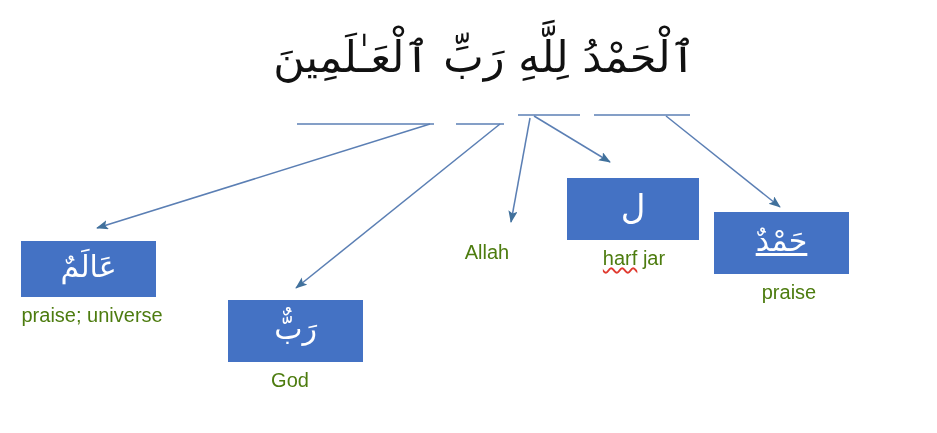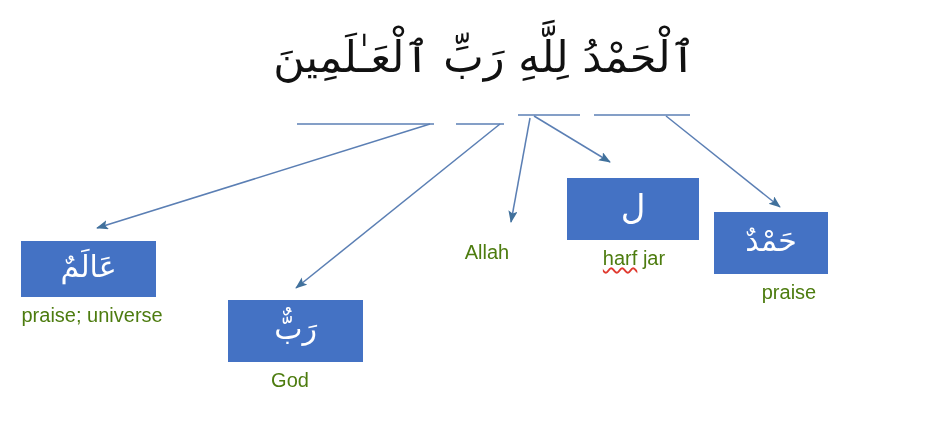--- a/index.html
+++ b/index.html
@@ -116,18 +116,18 @@
         <div class="gloss" style="transform: translateX(-5.5px);"><span>God</span></div>
       </div>
       <div class="node" style="left: 425px; top: 234px; width: 135px;">
         <div class="gloss" style="transform: translateX(-5.5px);"><span>Allah</span></div>
       </div>
       <div class="node" style="left: 567px; top: 178px; width: 132px;">
         <div class="chip big" style="height: 62px; width: 132px;">ل</div>
         <div class="gloss" style="transform: translateX(1px);"><span class="misspelled">harf</span> <span>jar</span></div>
       </div>
       <div class="node" style="left: 714px; top: 212px; width: 135px;">
-        <div class="chip" style="height: 62px; width: 114px;">حَمْدٌ</div>
+        <div class="chip" style="height: 62px; width: 135px; text-decoration: underline;">حَمْدٌ</div>
         <div class="gloss" style="transform: translateX(7.5px);"><span>praise</span></div>
       </div>
     </div>
 
 </div>
 
 </body></html>

